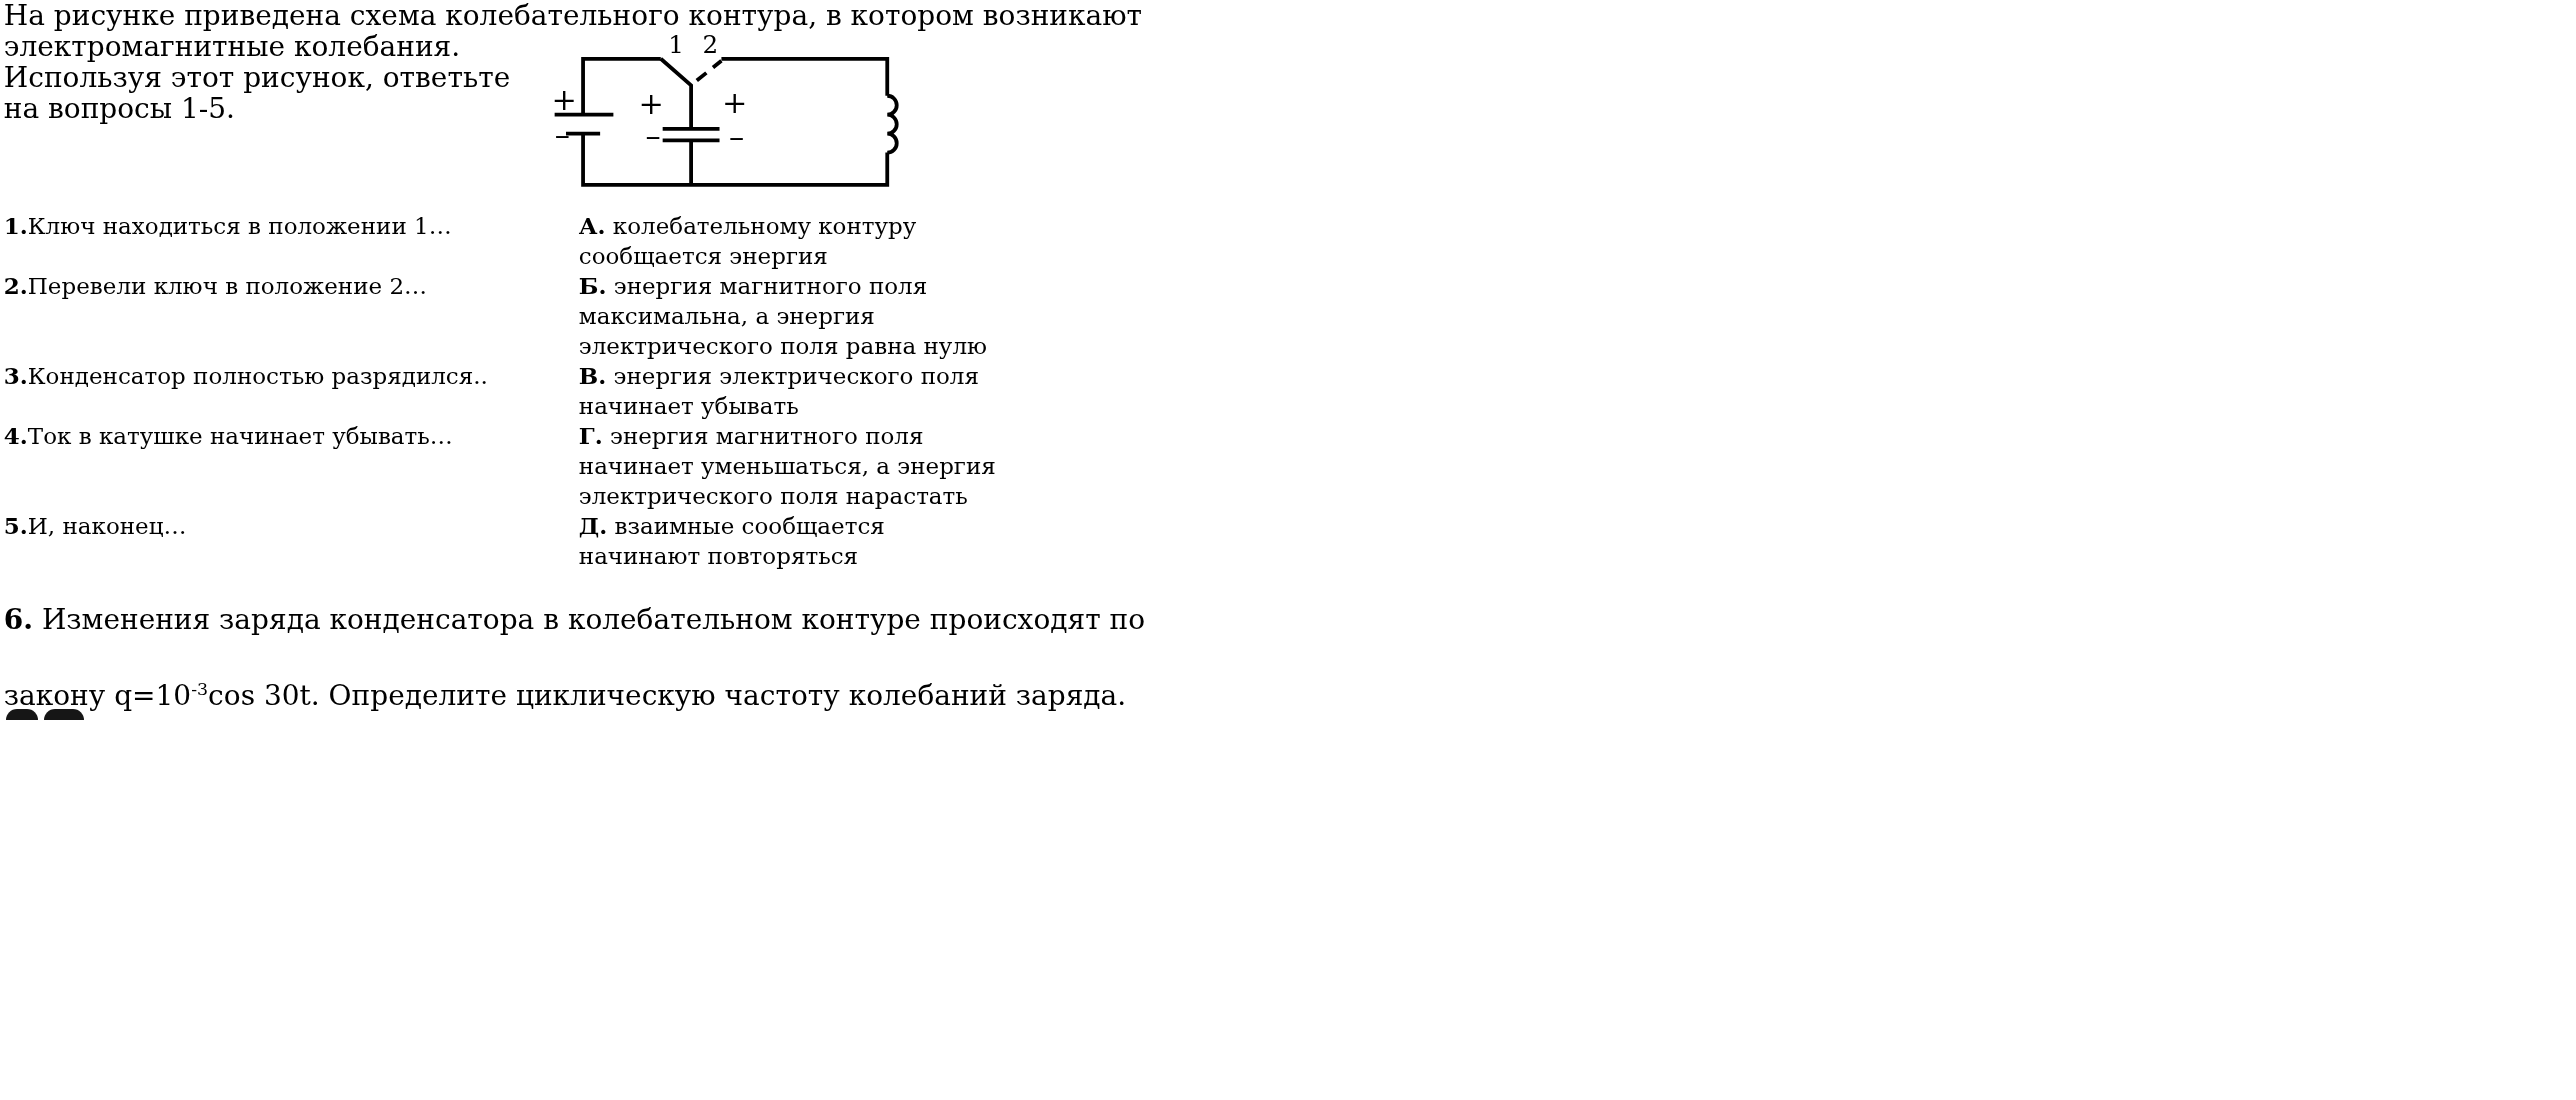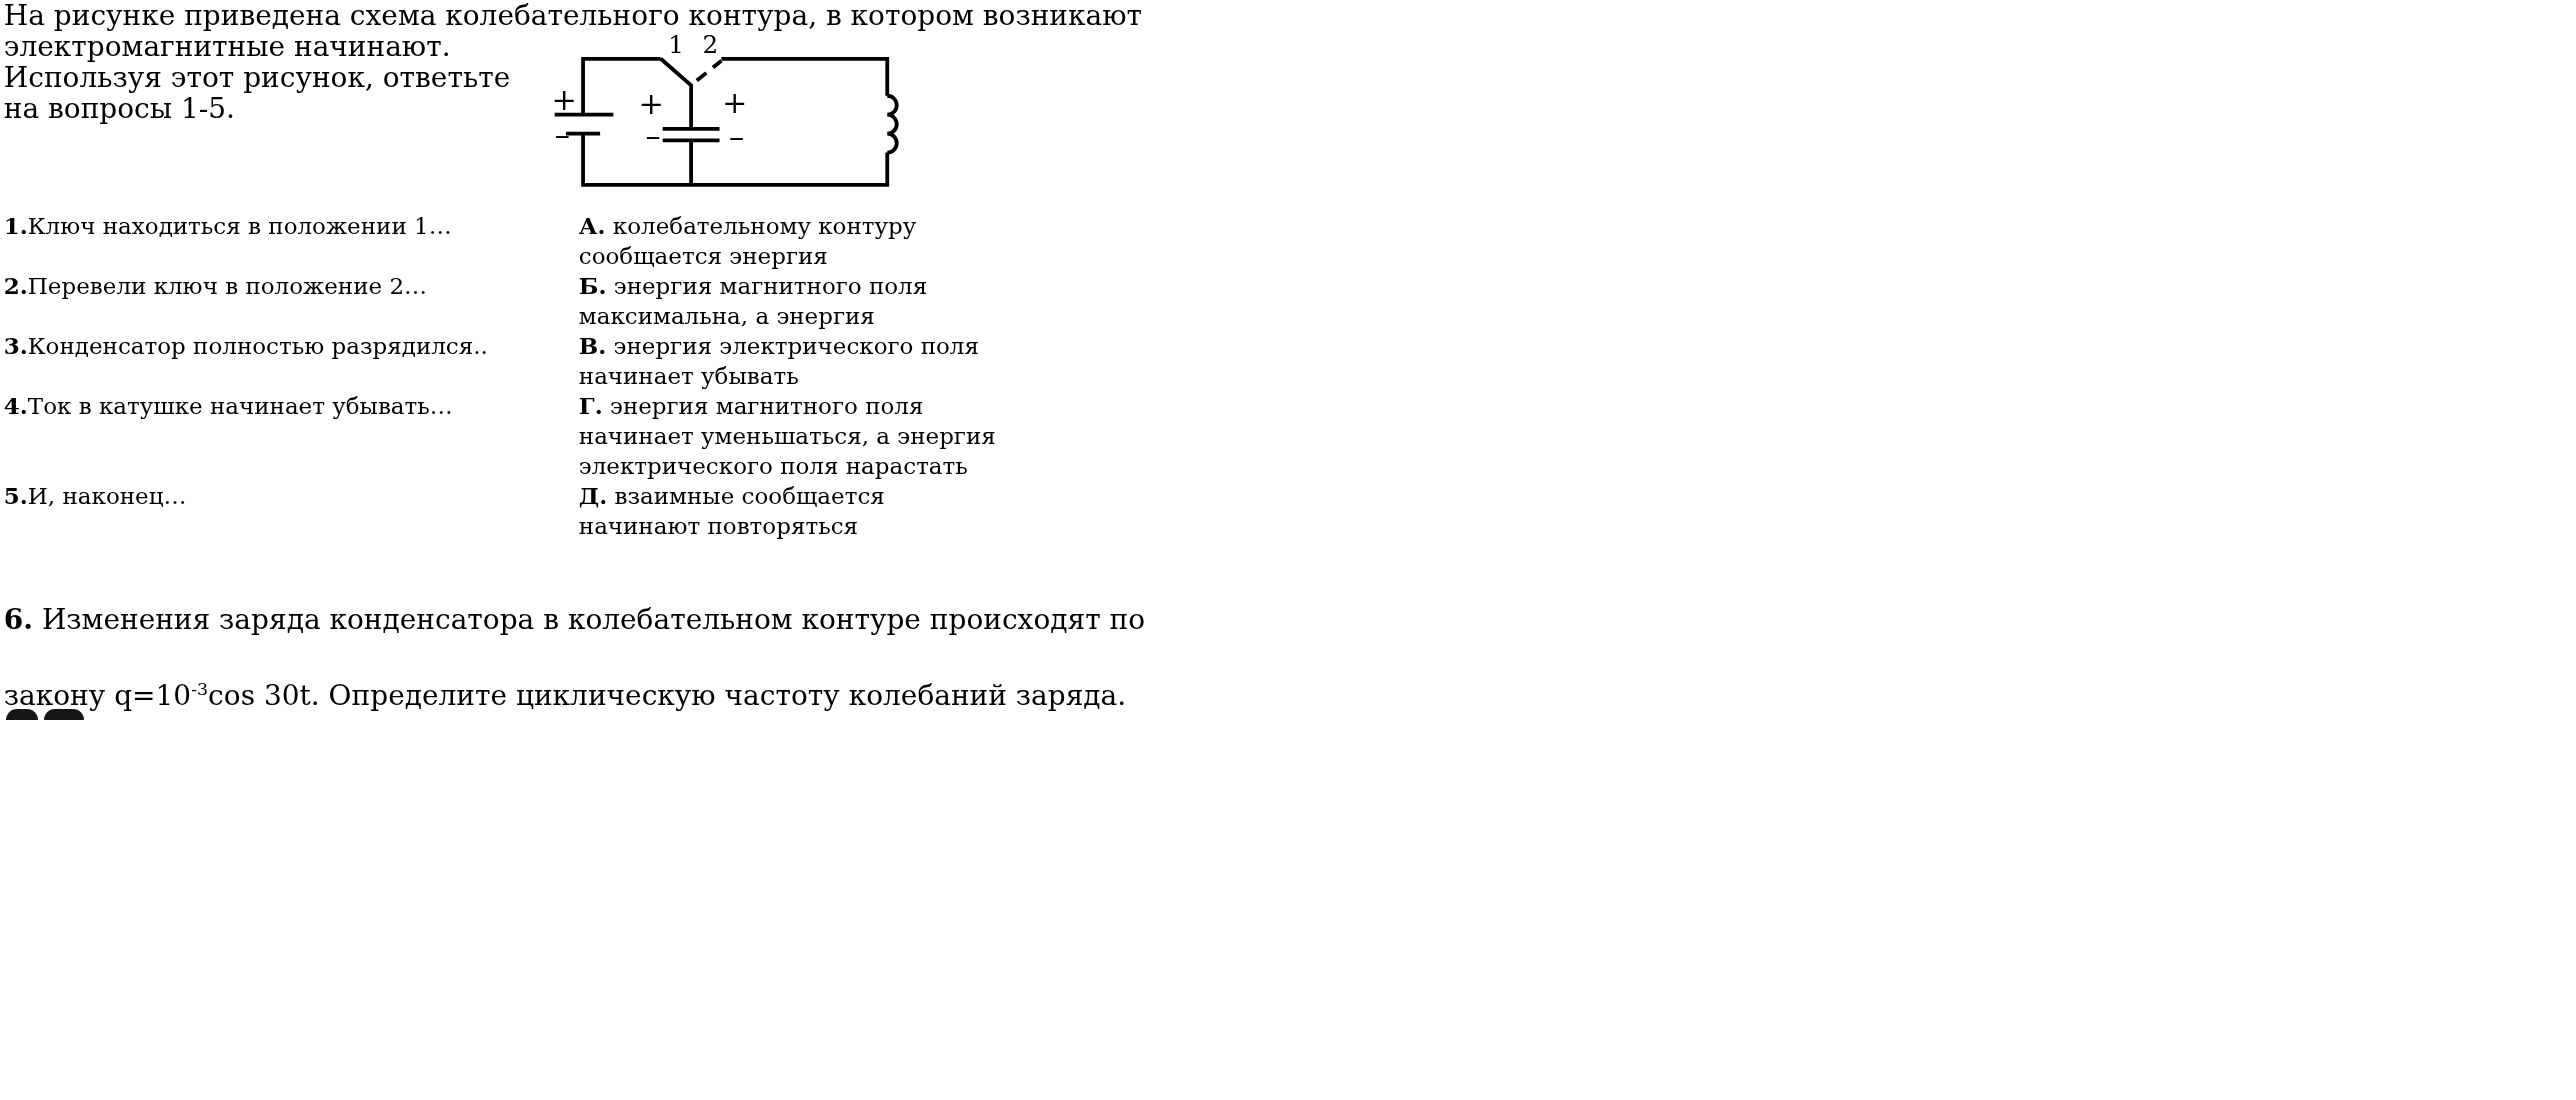--- a/index.html
+++ b/index.html
@@ -33,21 +33,21 @@
   .circuit .lbl{font-family:"DejaVu Serif","Liberation Serif",serif;font-size:26px;fill:#000000;}
   .circuit .sign{font-family:"DejaVu Serif","Liberation Serif",serif;font-size:32px;fill:#000000;text-anchor:middle;}
 </style>
 </head>
 <body>
 
 <div class="page">
 
   <div class="intro">
     <div>На рисунке приведена схема колебательного контура, в котором возникают</div>
-    <div>электромагнитные начинают.</div>
+    <div>электромагнитные колебания.</div>
     <div>Используя этот рисунок, ответьте</div>
     <div>на вопросы 1-5.</div>
   </div>
 
   <svg class="circuit" width="398" height="199" viewBox="0 0 420 210">
 
     <path class="wire" d="M56,101 V42 H138"></path>
 
     <path class="wire" d="M138,42 L170,70 V116"></path>
 
@@ -86,20 +86,21 @@
         <div class="aline"><span class="b">А.</span><span> колебательному контуру</span></div>
         <div class="aline">сообщается энергия</div>
       </div>
     </div>
 
     <div class="qa-row">
       <div class="qcell"><span class="b">2.</span><span>Перевели ключ в положение 2…</span></div>
       <div class="acell">
         <div class="aline"><span class="b">Б.</span><span> энергия магнитного поля</span></div>
         <div class="aline">максимальна, а энергия</div>
+        <div class="aline">электрического поля равна нулю</div>
       </div>
     </div>
 
     <div class="qa-row">
       <div class="qcell"><span class="b">3.</span><span>Конденсатор полностью разрядился..</span></div>
       <div class="acell">
         <div class="aline"><span class="b">В.</span><span> энергия электрического поля</span></div>
         <div class="aline">начинает убывать</div>
       </div>
     </div>

